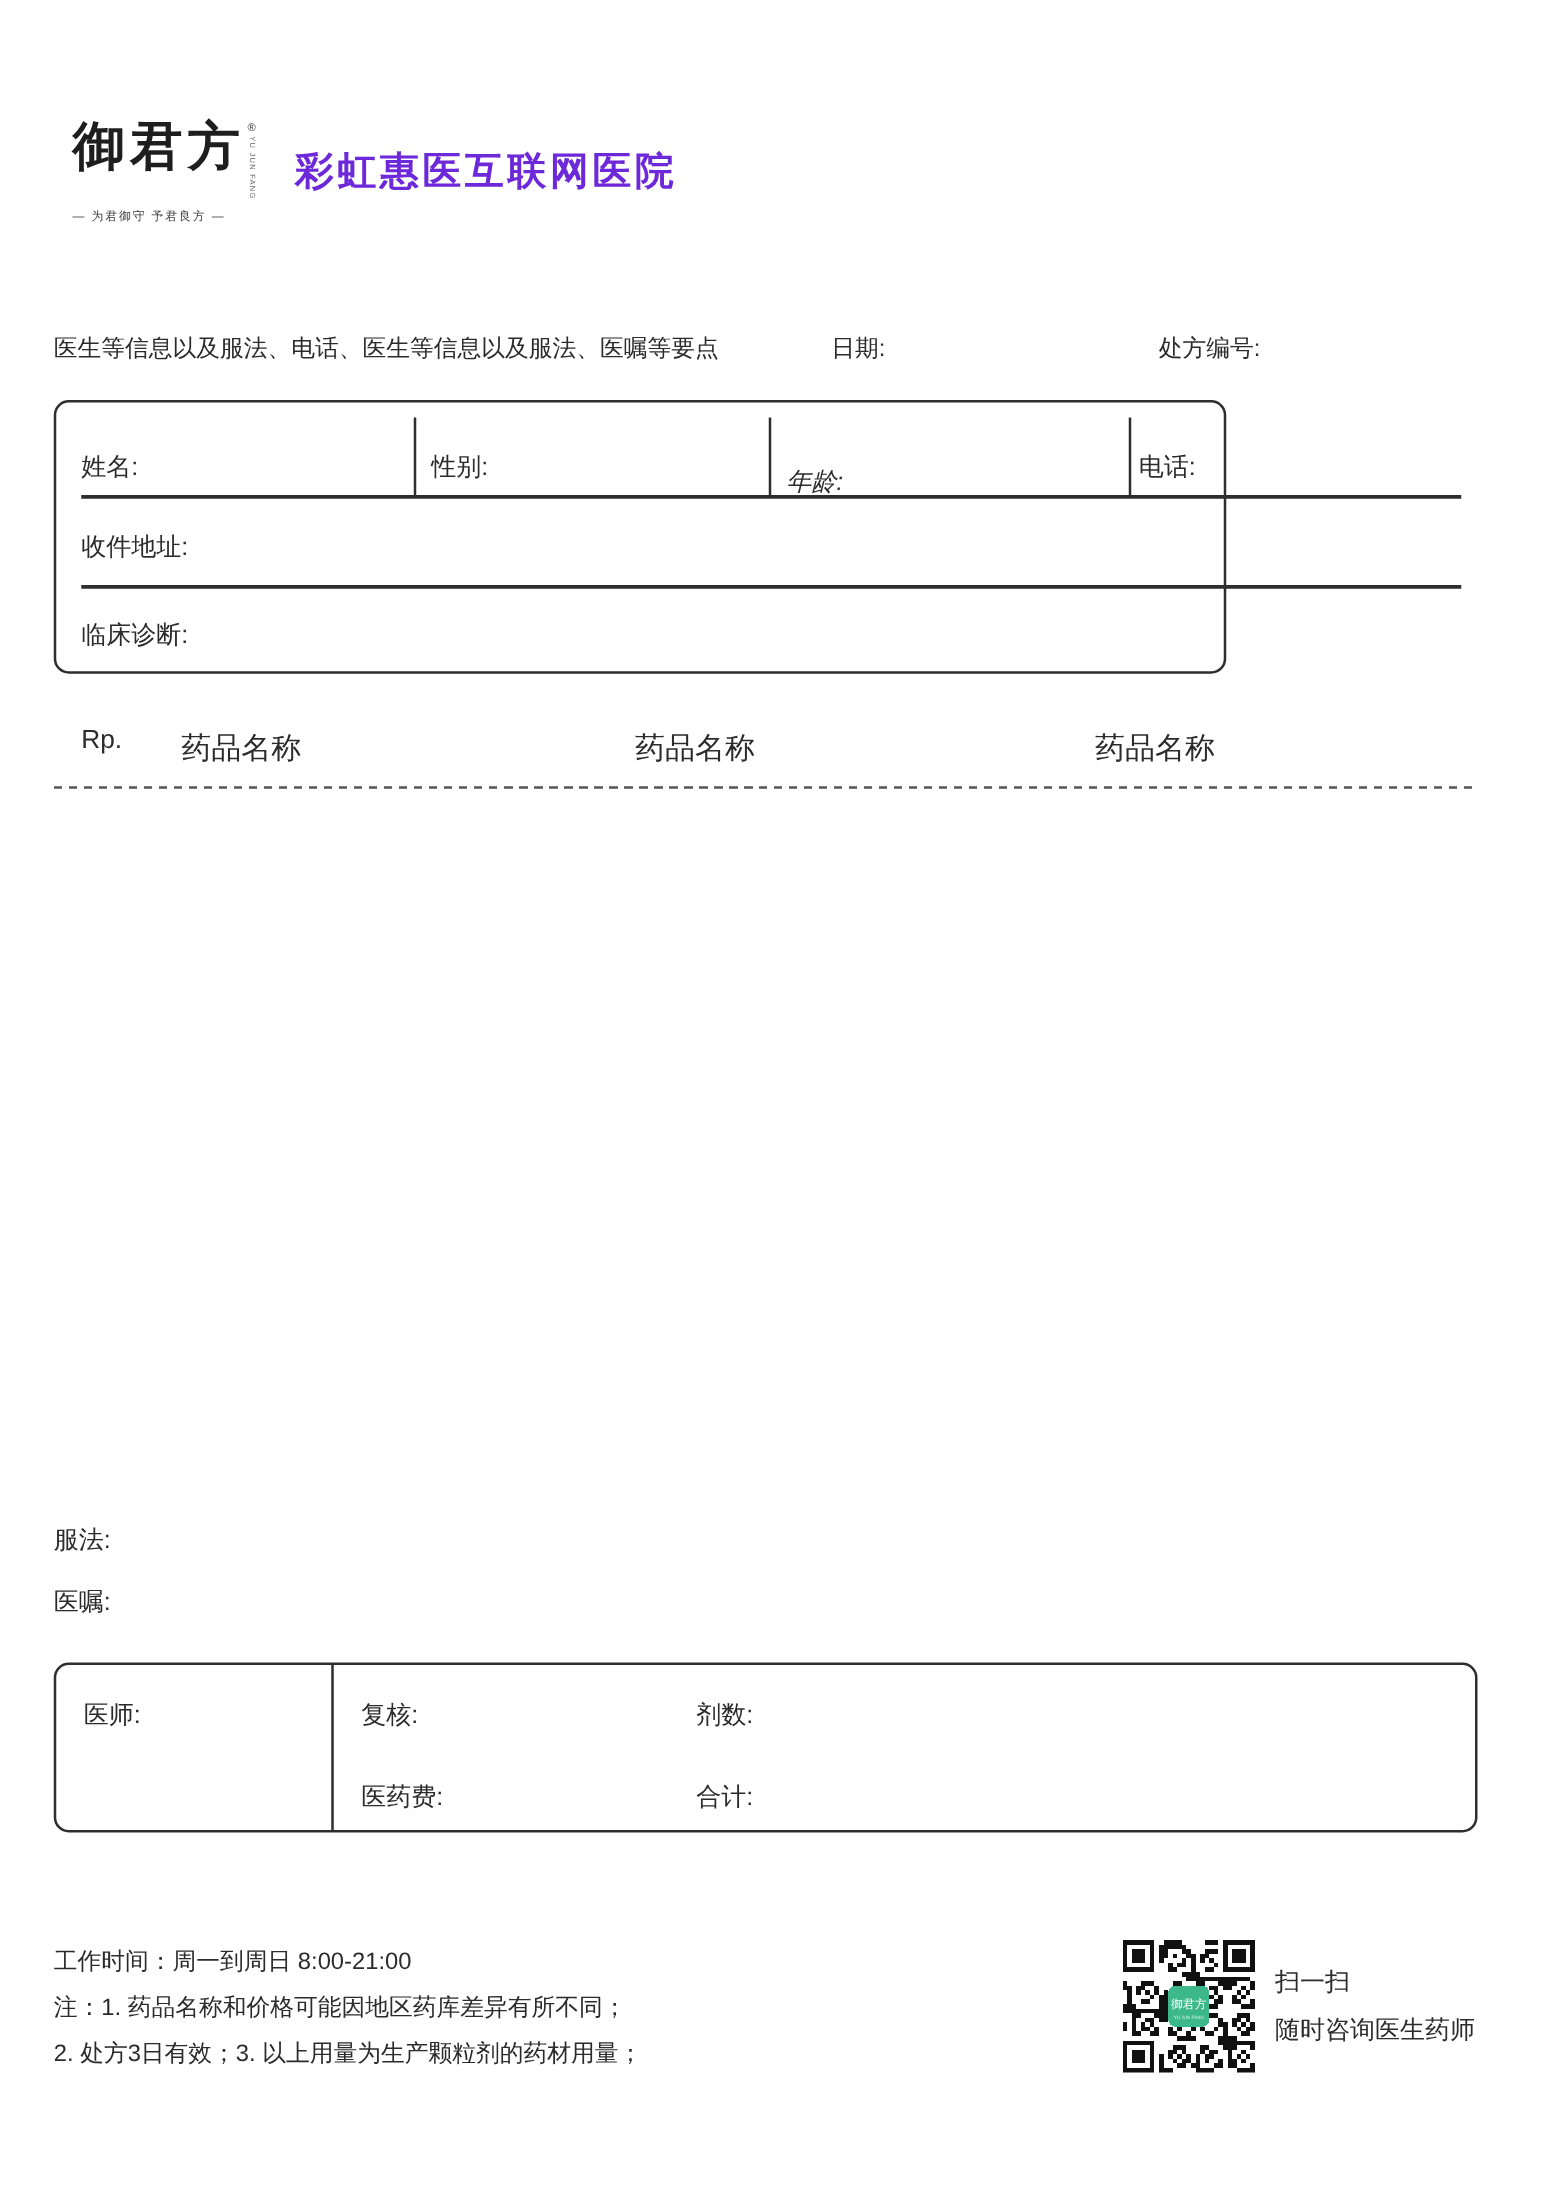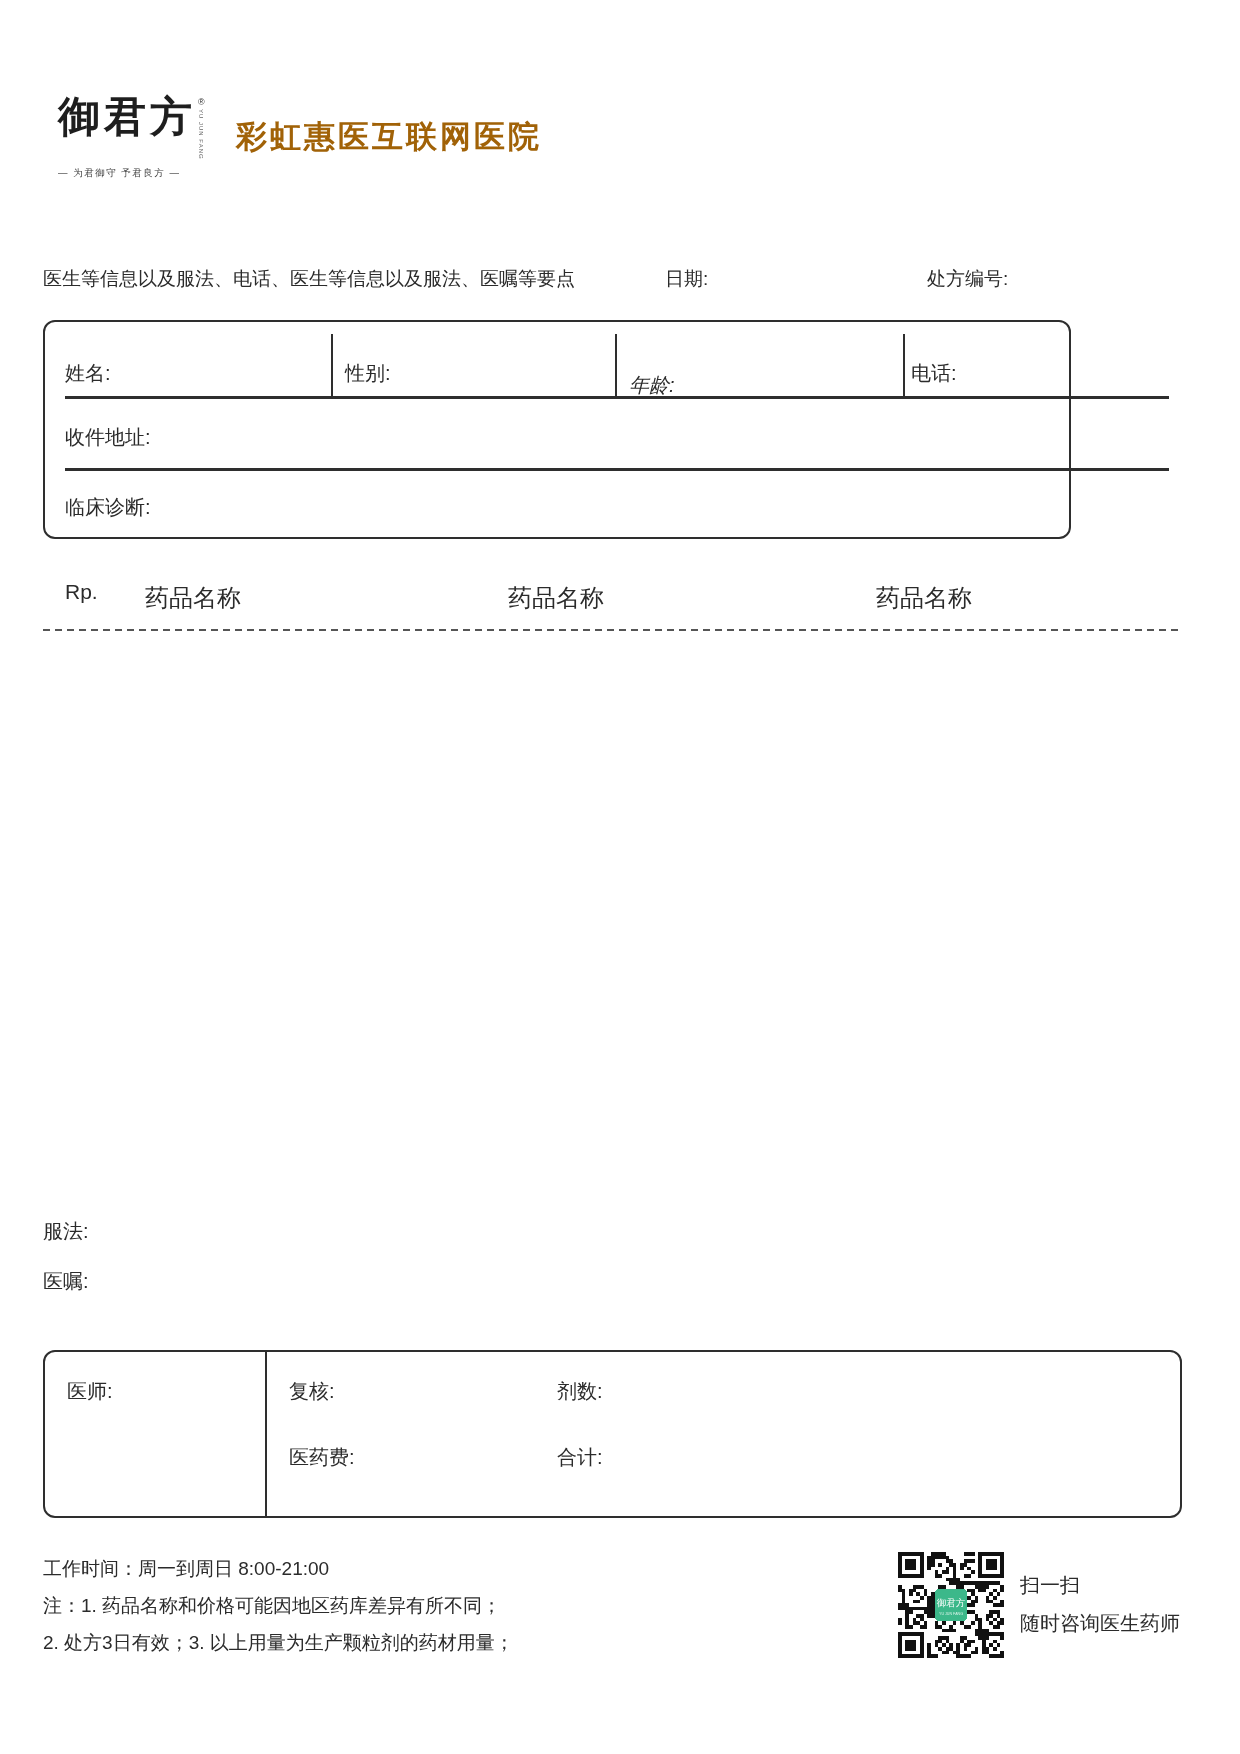--- a/index.html
+++ b/index.html
@@ -20,31 +20,31 @@
   .logo-side{display:flex;flex-direction:column;align-items:center;margin-left:2px;margin-top:2px;}
   .reg-mark{font-size:9px;color:#333;line-height:1;}
   .logo-vertical{
     writing-mode:vertical-rl;font-size:6px;letter-spacing:1px;color:#666;margin-top:2px;line-height:1;
   }
   .logo-tagline{
     margin-top:7px;font-size:9.5px;letter-spacing:1.5px;color:#3a3a3a;
     white-space:nowrap;width:150px;
   }
   .hospital-title{
-    left:236px;top:116px;font-size:31px;font-weight:800;letter-spacing:3px;color:#a16207;
+    left:236px;top:116px;font-size:31px;font-weight:800;letter-spacing:3px;color:#6d28d9;
   }
 
   
   .notice-line{left:43px;top:266px;font-size:19px;color:#2b2b2b;}
   .date-label{left:665px;top:266px;font-size:19px;}
   .rx-number-label{left:927px;top:266px;font-size:19px;}
 
   
   .patient-box{
-    left:43px;top:320px;width:1028px;height:219px;
+    left:43px;top:320px;width:938px;height:219px;
     border:2.5px solid #2e2e2e;border-radius:12px;box-sizing:border-box;background:#fff;
   }
   .patient-box .vdiv{position:absolute;top:12px;height:62px;width:2px;background:#2e2e2e;}
   .vdiv-1{left:286px;} .vdiv-2{left:570px;} .vdiv-3{left:858px;}
   .patient-box .hline{position:absolute;left:20px;width:1104px;height:2.5px;background:#2e2e2e;}
   .hline-1{top:74px;} .hline-2{top:146px;}
   .pfield{position:absolute;font-size:20px;color:#2b2b2b;}
   .f-name{left:20px;top:38px;}
   .f-gender{left:300px;top:38px;}
   .f-age{left:584px;top:50px;font-style:italic;}
@@ -60,22 +60,22 @@
     left:43px;top:629px;width:1139px;height:2px;
     background:repeating-linear-gradient(90deg,#555 0 7px,transparent 7px 12px);
   }
 
   
   .usage-label{left:43px;top:1218px;font-size:20px;}
   .advice-label{left:43px;top:1268px;font-size:20px;}
 
   
   .signoff-box{
-    left:43px;top:1330px;width:1139px;height:168px;
-    border:2.5px solid #2e2e2e;border-radius:12px;box-sizing:border-box;background:#fff;margin-top:20px;
+    left:43px;top:1330px;width:1139px;height:136px;
+    border:2.5px solid #2e2e2e;border-radius:12px;box-sizing:border-box;background:#fff;
   }
   .signoff-box .vdiv-full{position:absolute;left:220px;top:0;bottom:0;width:2px;background:#2e2e2e;}
   .sfield{position:absolute;font-size:20px;color:#2b2b2b;}
   .s-physician{left:22px;top:26px;}
   .s-review{left:244px;top:26px;}
   .s-dose{left:512px;top:26px;}
   .s-fee{left:244px;top:92px;}
   .s-total{left:512px;top:92px;}
 
   

